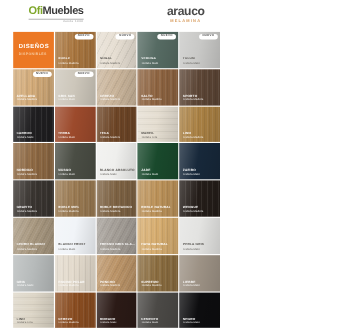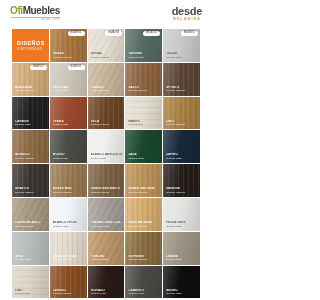--- a/index.html
+++ b/index.html
@@ -8,21 +8,21 @@
     width:212px;height:300px;overflow:hidden;
     font-family:"Liberation Sans","DejaVu Sans",sans-serif;
     -webkit-font-smoothing:antialiased;
   }
   .sheet{position:relative;width:212px;height:300px;background:#fff;}
 
   
   .header{
     position:absolute;left:0;top:0;width:212px;height:28px;
     display:flex;align-items:center;justify-content:space-between;
-    padding:0 10px;box-sizing:border-box;
+    padding:0 26px;box-sizing:border-box;
   }
   .logo-ofi{display:flex;flex-direction:column;align-items:flex-start;line-height:1;}
   .logo-ofi-main{font-size:10px;font-weight:bold;letter-spacing:-0.4px;white-space:nowrap;}
   .logo-ofi-main .a{color:#7fa72b;}
   .logo-ofi-main .b{color:#3c3c3c;}
   .logo-ofi-rule{width:100%;height:1px;background:#b9b9b9;margin:1px 0 0 0;}
   .logo-ofi-sub{font-size:2.6px;color:#9a9a9a;letter-spacing:0.5px;margin-top:1px;
                 align-self:flex-end;white-space:nowrap;}
 
   .logo-arauco{display:flex;flex-direction:column;align-items:center;line-height:1;}
@@ -109,21 +109,21 @@
 
     <div class="logo-ofi">
       <div class="logo-ofi-main">
         <span class="a">Ofi</span><span class="b">Muebles</span>
       </div>
       <div class="logo-ofi-rule"></div>
       <div class="logo-ofi-sub">desde 1998</div>
     </div>
 
     <div class="logo-arauco">
-      <div class="logo-arauco-main">desde</div>
+      <div class="logo-arauco-main">arauco</div>
       <div class="logo-arauco-sub">MELAMINA</div>
     </div>
 
   </div>
 
   <div class="grid" id="grid">
 
     <div class="swatch intro" style="background: rgb(236, 120, 36);">
       <span class="intro-t1">DISEÑOS</span>
       <span class="intro-t2">DISPONIBLES</span>

